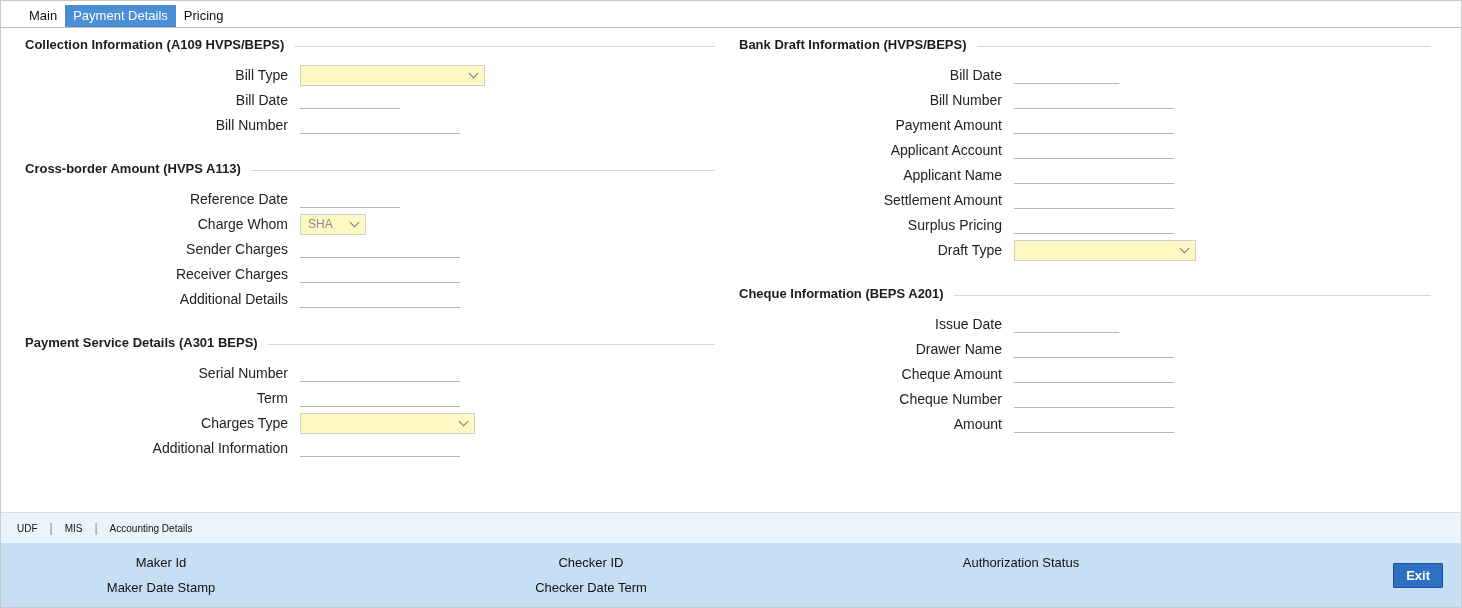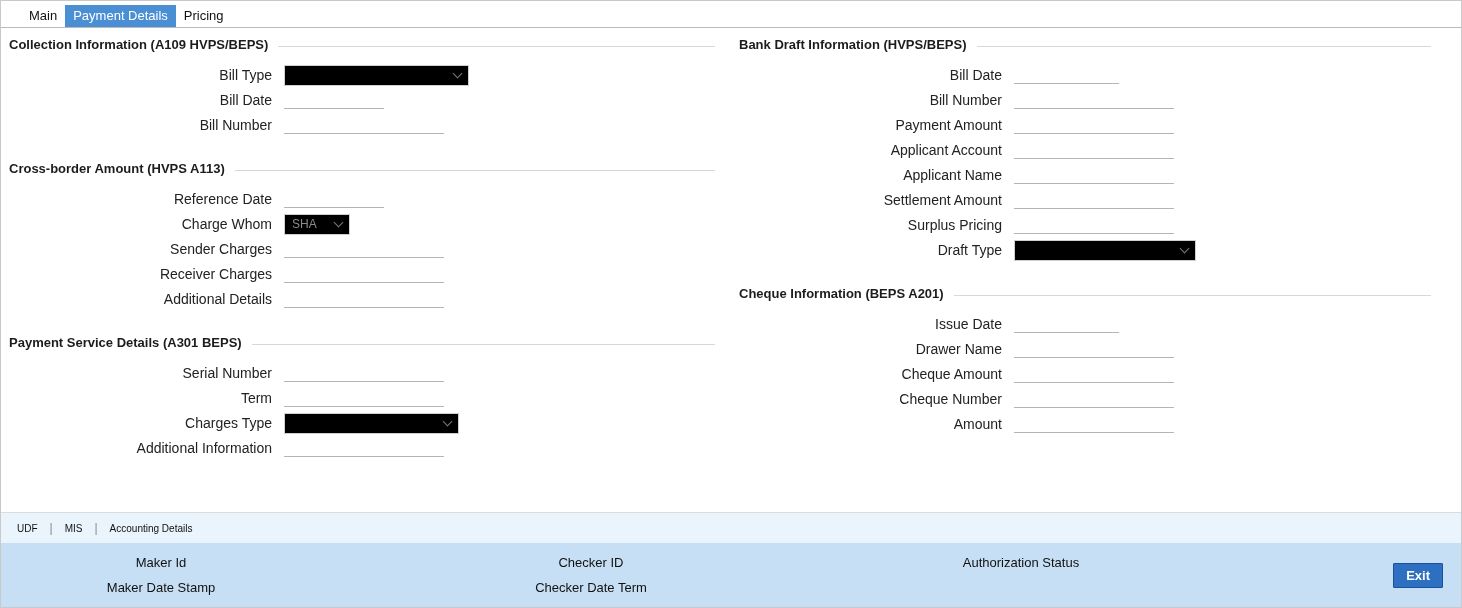--- a/index.html
+++ b/index.html
@@ -13,35 +13,35 @@
   body{font-family:"Liberation Sans",sans-serif;color:#1a1a1a;}
   .page{width:1462px;height:608px;border:1px solid #c9c9c9;display:flex;flex-direction:column;background:#fff;overflow:hidden;}
 
   
   .tabbar{display:flex;align-items:flex-end;padding:4px 0 0 20px;border-bottom:1px solid #b9b9b9;background:#fff;}
   .tab{font-size:13px;padding:3px 8px 4px 8px;color:#111;cursor:pointer;white-space:nowrap;}
   .tab.active{background:var(--tab-active);color:#fff;}
 
   
   .content{flex:1;display:flex;padding-top:9px;overflow:hidden;}
-  .col-left{width:714px;padding-left:8px;flex-shrink:0;}
+  .col-left{width:714px;padding-left:24px;flex-shrink:0;}
   .col-right{flex:1;margin-left:24px;margin-right:30px;}
 
   .section{margin-bottom:26px;}
   .section-header{display:flex;align-items:center;gap:10px;margin-bottom:13px;}
   .section-title{font-size:13px;font-weight:bold;color:#1c1c1c;white-space:nowrap;}
   .section-rule{flex:1;border-top:1px solid #d8d8d8;margin-top:3px;}
 
   .row{display:flex;align-items:center;height:20px;margin-bottom:5px;}
   .flabel{width:275px;text-align:right;padding-right:12px;font-size:14px;color:#222;flex-shrink:0;}
 
   .line-input{border:none;border-bottom:1px solid #b5b5b5;height:18px;font-family:"Liberation Sans",sans-serif;font-size:12px;color:#333;background:transparent;outline:none;padding:0 2px;}
   .w100{width:100px;} .w105{width:105px;} .w160{width:160px;}
 
-  .select{background:#000000;border:1px solid #cfcfcf;height:21px;display:flex;align-items:center;justify-content:space-between;padding:0 7px;cursor:pointer;}
+  .select{background:#fef9c3;border:1px solid #cfcfcf;height:21px;display:flex;align-items:center;justify-content:space-between;padding:0 7px;cursor:pointer;}
   .sel-text{font-size:12px;color:#8a8a8a;}
   .chevron{width:7px;height:7px;border-right:1.6px solid #7a7a7a;border-bottom:1.6px solid #7a7a7a;transform:rotate(45deg);margin-top:-4px;flex-shrink:0;}
   .sw185{width:185px;} .sw175{width:175px;} .sw182{width:182px;} .sw66{width:66px;}
 
   
   .links-bar{height:31px;background:var(--links-bg);border-top:1px solid #dcdcdc;display:flex;align-items:center;padding-left:16px;gap:12px;}
   .links-bar a{font-size:10px;color:#111;text-decoration:none;cursor:pointer;}
   .link-sep{color:#8a8a8a;font-size:12px;}
 
   

